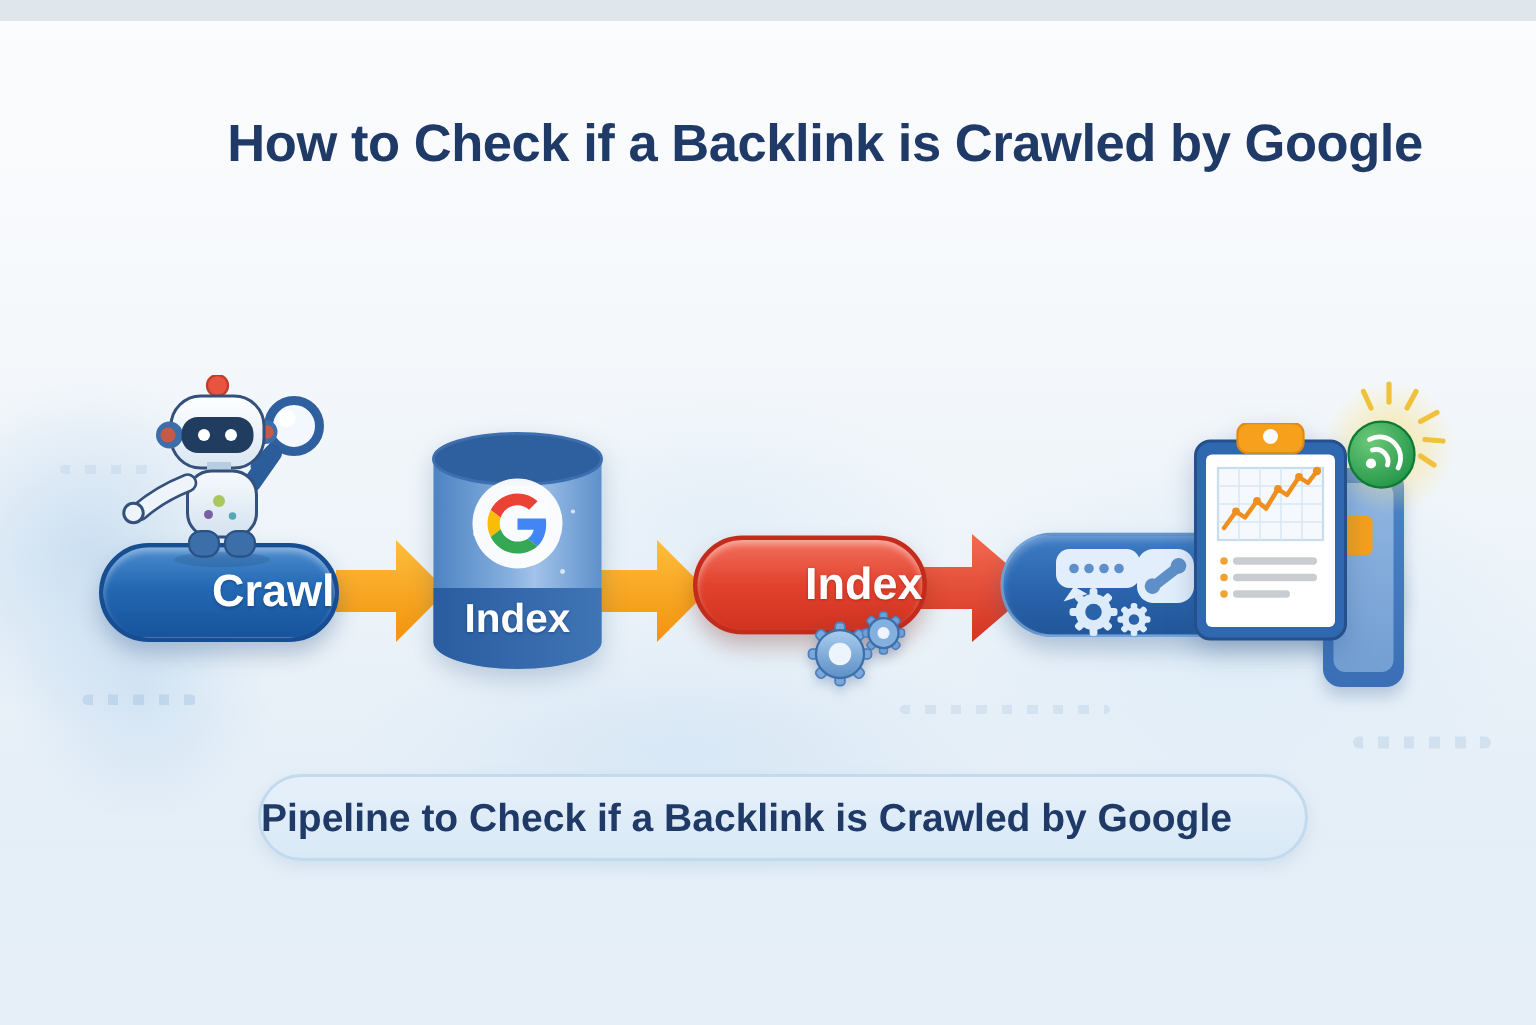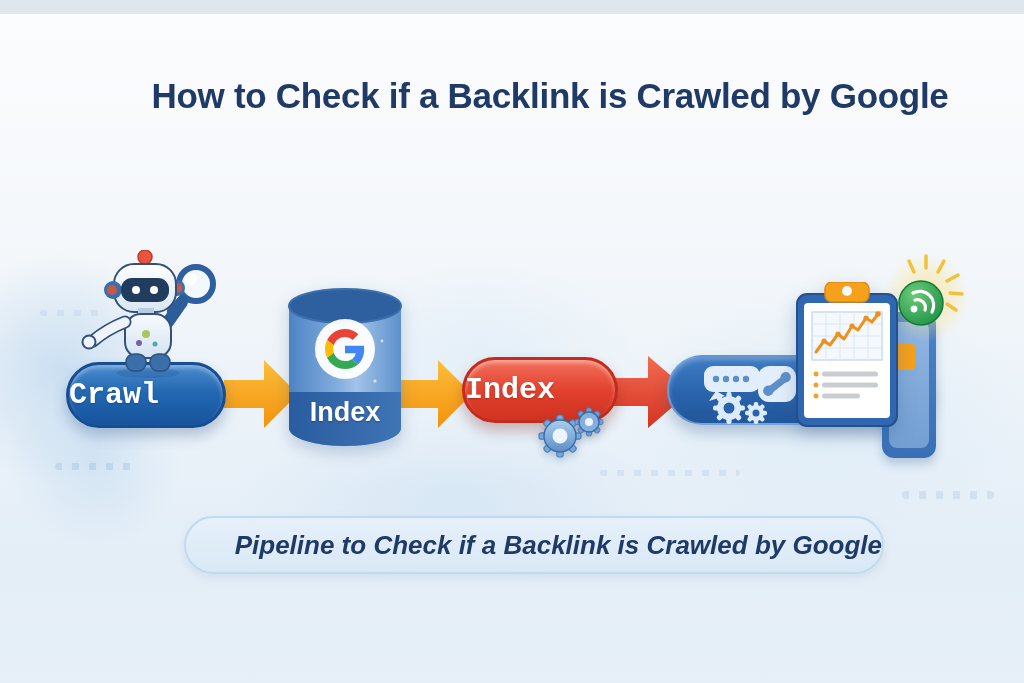--- a/index.html
+++ b/index.html
@@ -22,21 +22,21 @@
   .ds2{left:600px;top:456px;width:140px;height:6px;opacity:.7;}
   .ds3{left:902px;top:477px;width:92px;height:8px;opacity:.8;}
   .ds4{left:40px;top:296px;width:60px;height:6px;opacity:.6;}
 
   .title{
     left:76px;top:62px;width:948px;text-align:center;
     font-size:35px;font-weight:700;letter-spacing:-.3px;color:#1f3a66;
   }
 
   
-  .pill{display:flex;align-items:center;justify-content:flex-start;color:#fff;font-weight:700;font-family:Liberation Mono, monospace;}
+  .pill{display:flex;align-items:center;justify-content:flex-end;color:#fff;font-weight:700;}
   .crawl-pill{
     left:66px;top:348px;width:160px;height:66px;border-radius:33px;font-size:30px;
     background:linear-gradient(180deg,#4b8cce 0%,#2368b3 45%,#17539c 100%);
     border:3px solid #174e93;box-sizing:border-box;
     box-shadow:0 8px 14px rgba(40,80,130,.30), inset 0 3px 4px rgba(255,255,255,.35);
     text-shadow:0 1px 2px rgba(0,40,90,.35);z-index:4;
   }
   .index-pill{
     left:462px;top:343px;width:156px;height:66px;border-radius:33px;font-size:30px;
     background:linear-gradient(180deg,#f2705c 0%,#e2422e 50%,#cf3320 100%);
@@ -55,26 +55,26 @@
     background:linear-gradient(180deg,#2e74c4 0%,#1a5aa6 100%);
     border:2px solid #6ba0d8;box-sizing:border-box;
     box-shadow:0 5px 10px rgba(40,80,130,.30);z-index:6;
     text-shadow:0 1px 2px rgba(0,40,90,.35);
   }
   .cyl-label{
     left:287px;top:379px;width:116px;height:38px;display:flex;align-items:center;justify-content:center;
     color:#fff;font-weight:700;font-size:27px;z-index:4;text-shadow:0 1px 2px rgba(0,30,70,.4);
   }
   .caption-pill{
-    left:184px;top:502px;width:700px;height:58px;border-radius:30px;
+    left:172px;top:502px;width:700px;height:58px;border-radius:30px;
     background:linear-gradient(180deg,#e6f0fa 0%,#d8e9f6 100%);
     border:2px solid #c2daee;box-sizing:border-box;
     box-shadow:0 4px 10px rgba(120,160,200,.18);
-    display:flex;align-items:center;justify-content:flex-end;
-    font-size:26px;font-weight:700;color:#1f3a66;z-index:3;font-style:italic;
+    display:flex;align-items:center;justify-content:flex-start;
+    font-size:26px;font-weight:700;color:#1f3a66;z-index:3;
   }
 
   .arrow1{left:224px;top:342px;z-index:2;}
   .arrow2{left:398px;top:342px;z-index:2;}
   .arrow3{left:598px;top:336px;z-index:3;}
   .cylinder{left:287px;top:272px;z-index:3;filter:drop-shadow(0 6px 8px rgba(40,80,130,.25));}
   .robot{left:68px;top:236px;z-index:5;}
   .gears{left:530px;top:390px;z-index:6;filter:drop-shadow(0 3px 4px rgba(40,80,130,.3));}
   .rank-icons{left:702px;top:352px;z-index:5;}
   .back-folder{

